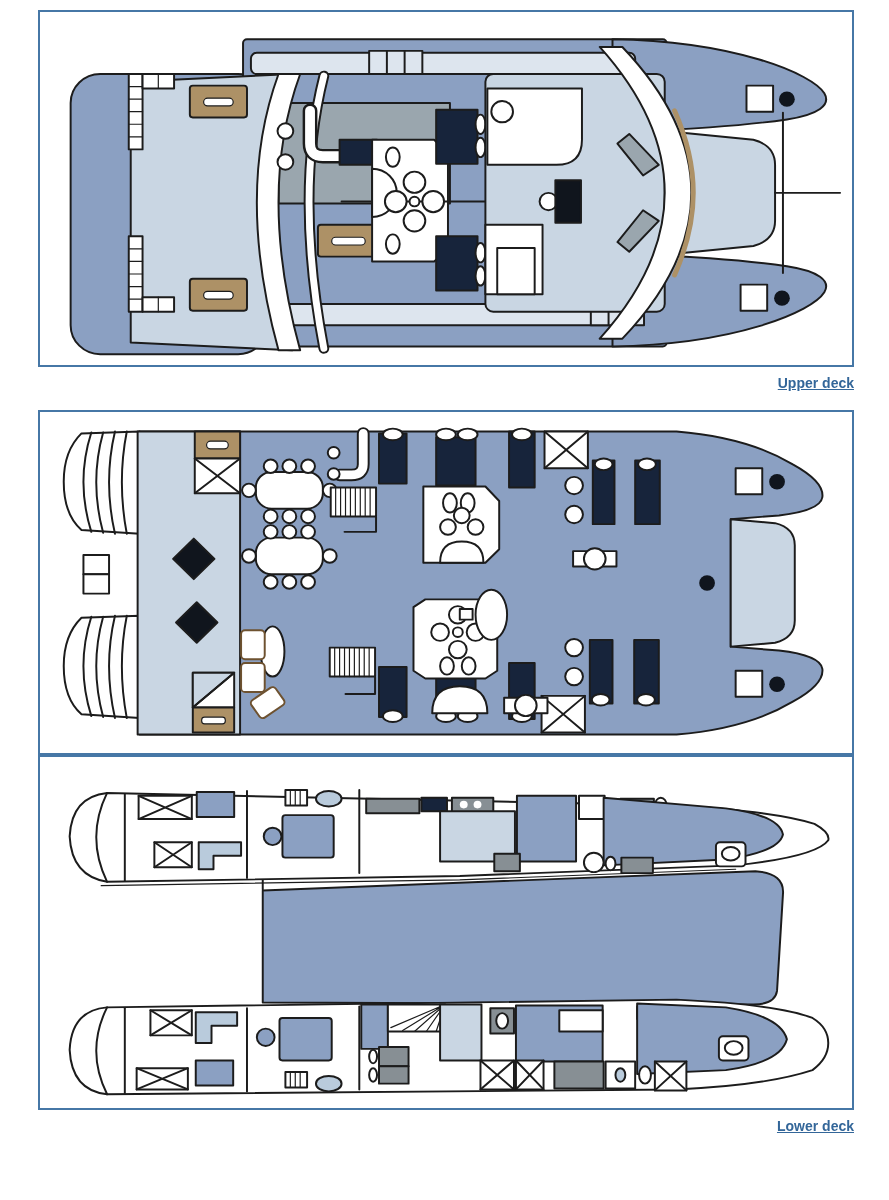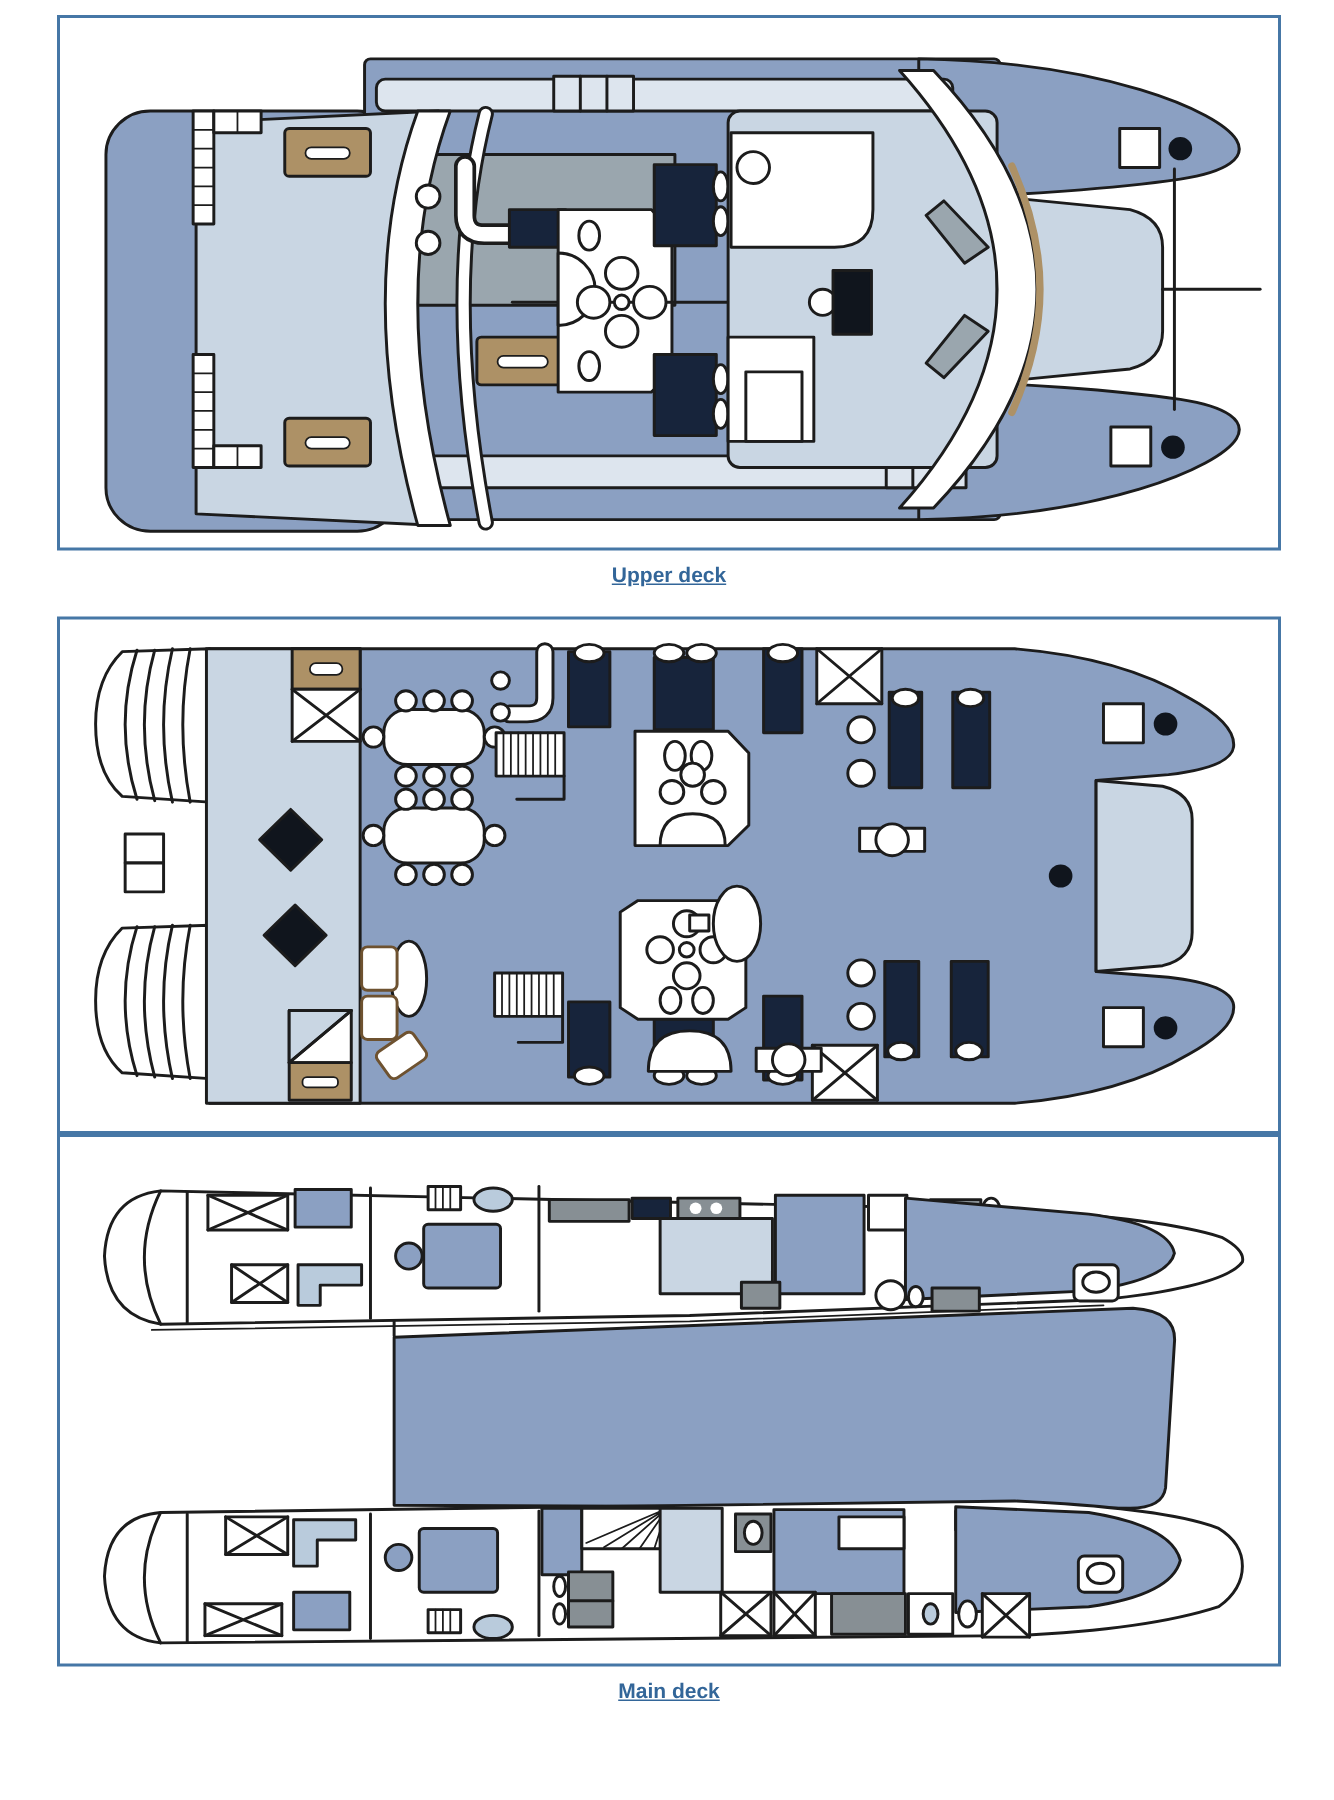--- a/index.html
+++ b/index.html
@@ -6,21 +6,21 @@
     --frame-border:#4677a6; --link:#336699; --hull:#8ba0c2; --deck-light:#c9d6e3;
     --band:#dde5ee; --gray:#9aa6ae; --furniture-gray:#878f94; --tan:#ad9166;
     --navy:#17243b; --counter-light:#b9cbdc; --outline:#1c1c1c; --background:#ffffff;
   }
   *{box-sizing:border-box}
   body{margin:0;width:889px;height:1200px;overflow:hidden;background:var(--background);
        font-family:"Liberation Sans",sans-serif;padding:10px 33px 0 38px}
   figure.deck{margin:0}
   .panel{width:816px;border:2px solid var(--frame-border);background:#fff;padding:6px}
   .panel svg{display:block;width:100%}
-  figcaption{width:816px;text-align:center;margin:7px 0 18px 0;line-height:18px}
+  figcaption{width:816px;text-align:right;margin:7px 0 18px 0;line-height:18px}
   figcaption a{color:var(--link);font-size:14px;font-weight:bold;text-decoration:underline;cursor:pointer}
   
   svg *{stroke:var(--outline);stroke-width:2;stroke-linejoin:round;stroke-linecap:round}
   .w{fill:#fff} .med{fill:var(--hull)} .lt{fill:var(--deck-light)} .band{fill:var(--band)}
   .gry{fill:var(--gray)} .fg{fill:var(--furniture-gray)} .tan{fill:var(--tan)}
   .nvy{fill:var(--navy)} .blk{fill:#10151d} .ltb{fill:var(--counter-light)} .nf{fill:none}
   .ns{stroke:none} .thin{stroke-width:1.2}
   .chair{stroke:#6e5230;fill:#fff}
 </style>
 </head>
@@ -374,15 +374,15 @@
           <ellipse class="ltb" cx="583" cy="323" rx="5" ry="7"></ellipse>
         <ellipse class="w" cx="608" cy="323" rx="6" ry="9"></ellipse>
         <rect class="w" x="618" y="309" width="32" height="30"></rect>
           <path class="nf" d="M618 309 L650 339 M618 339 L650 309"></path>
         <rect class="w" x="683" y="283" width="30" height="25" rx="4"></rect>
           <ellipse class="nf" cx="698" cy="295" rx="9" ry="7"></ellipse>
       </g>
     </svg>
   </div>
   <figcaption>
-    <a>Main deck</a>
+    <a>Lower deck</a>
   </figcaption>
 </figure>
 
 </body></html>

